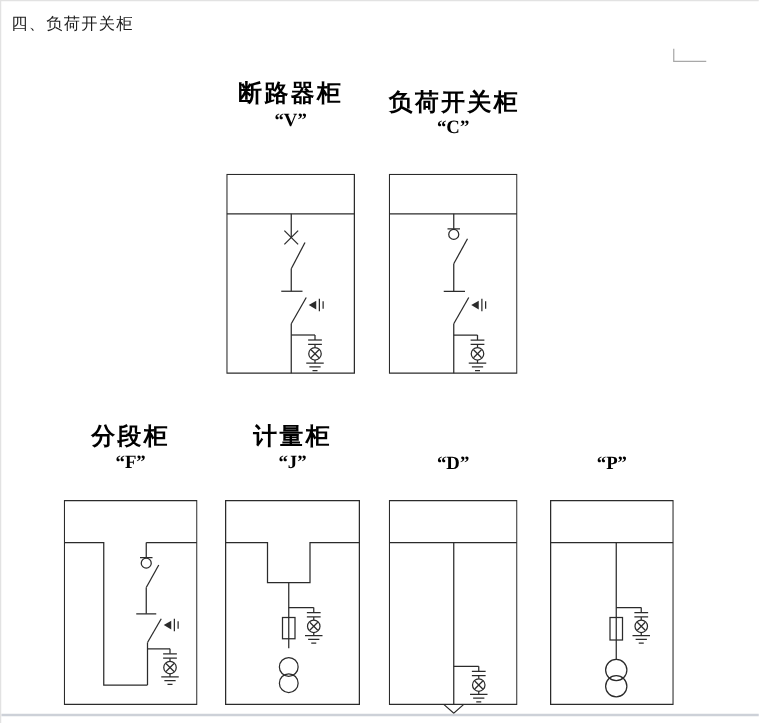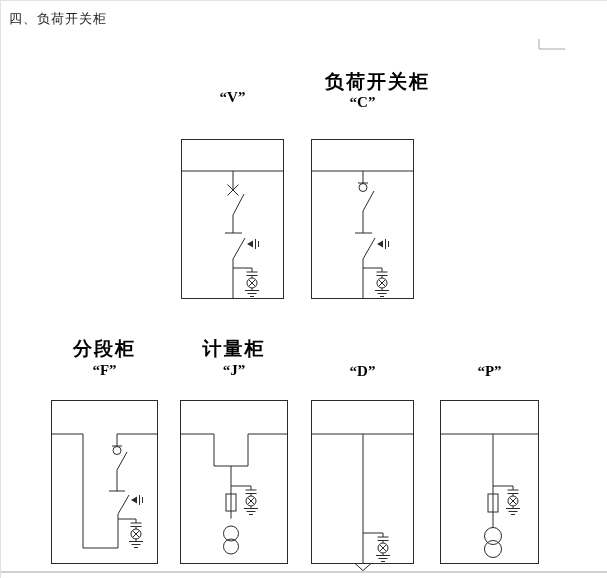--- a/index.html
+++ b/index.html
@@ -48,23 +48,24 @@
         <line x1="-2" y1="28.5" x2="2" y2="28.5"></line>
       </g>
       <g id="wmark" stroke="#2b2b2b" stroke-width="1">
         <path d="M0,0 L6,-3.5 L6,3.5 Z" fill="#2b2b2b" stroke="none"></path>
         <line x1="8.5" y1="-5" x2="8.5" y2="5"></line>
         <line x1="11.5" y1="-3" x2="11.5" y2="3"></line>
       </g>
     </defs>
   </svg>
 
+  <div class="cab-name" style="left:180px;top:61px;width:103px;">断路器柜</div>
   <div class="cab-code" style="left:180px;top:88px;width:103px;">“V”</div>
 
-  <div class="cab-name" style="left:324px;top:68px;width:103px;">负荷开关柜</div>
+  <div class="cab-name" style="left:310px;top:68px;width:103px;">负荷开关柜</div>
   <div class="cab-code" style="left:310px;top:93px;width:103px;">“C”</div>
 
   <svg class="diagram" style="left:180px;top:138px;" width="103" height="161" viewBox="0 0 103 161">
     <g stroke="#2b2b2b" stroke-width="1" fill="none">
       <rect x="0.5" y="0.5" width="102" height="159"></rect>
       <line x1="0.5" y1="32" x2="102.5" y2="32"></line>
       <g>
         <line x1="52" y1="32" x2="52" y2="51"></line>
         <line x1="46.5" y1="45.5" x2="57.5" y2="56.5"></line>
         <line x1="57.5" y1="45.5" x2="46.5" y2="56.5"></line>

